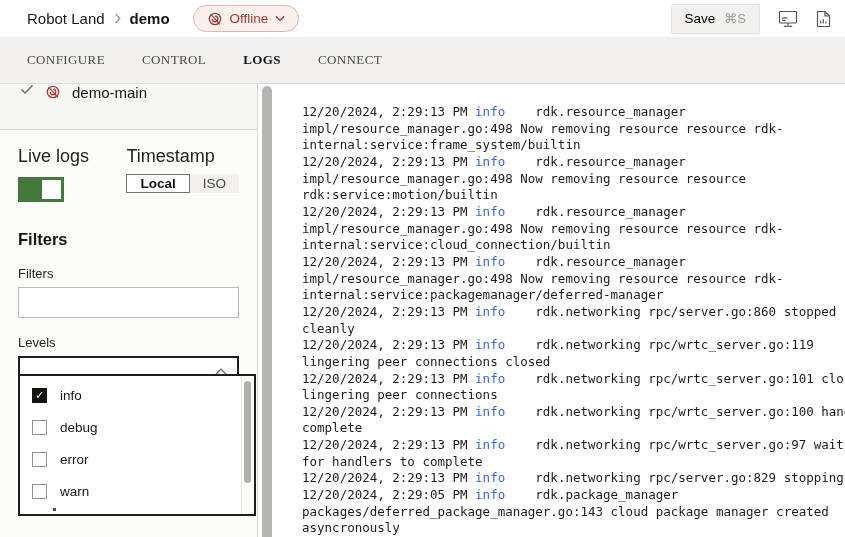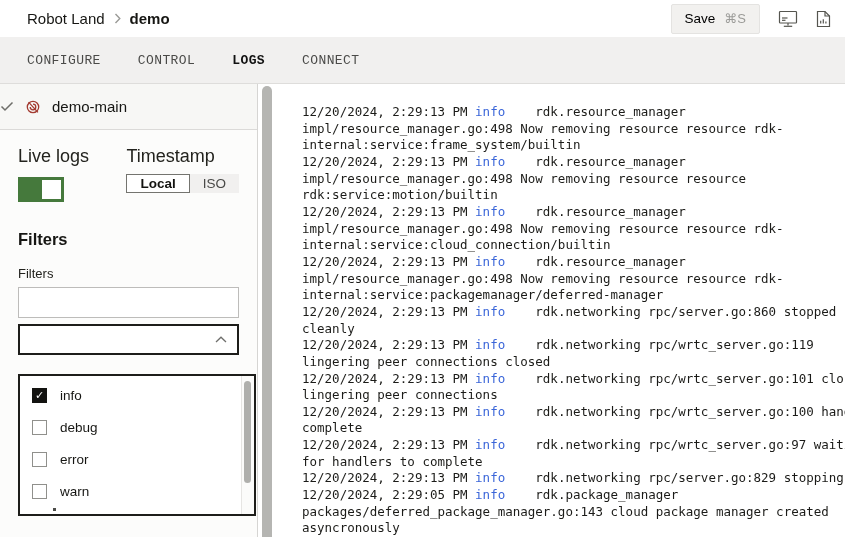--- a/index.html
+++ b/index.html
@@ -17,29 +17,29 @@
            border-radius:14px; font-size:13.5px; }
   .header-right { display:flex; gap:18px; }
   .save-btn { display:flex; align-items:center; gap:9px; height:30px; padding:0 13px;
               background:#F2F1EF; border:1px solid #E4E3E1; border-radius:2px; font-size:13.5px; }
   .save-hint { color:#9B9B98; font-size:13px; }
   .hdr-icon { display:flex; align-items:center; }
 
   
   .tabbar { height:47px; background:#F1F0EF; border-bottom:1px solid #DEDDDB;
             display:flex; align-items:center; gap:37px; padding-left:27px;
-            font-family:Liberation Mono, monospace; font-size:13px; letter-spacing:.4px; }
+            font-family:Liberation Serif, serif; font-size:13px; letter-spacing:.4px; }
   .tab { color:#4A4A48; cursor:default; }
   .tab.active { color:#111; font-weight:bold;text-align:right; }
 
   
   .content { display:flex; height:453px; position:relative; }
 
   .sidebar { width:258px; flex:none; background:#FCFCFB; border-right:1px solid #D6D5D3; position:relative; }
-  .machine-row { height:46px; display:flex; align-items:center; gap:11px; 
+  .machine-row { height:46px; display:flex; align-items:flex-start; gap:11px; padding-left:20px;
                  background:#F7F7F5; border-bottom:1px solid #DBDAD8; font-size:15px; }
   .controls { display:flex; padding:16px 18px 0 18px; }
   .ctl-col1 { width:119px; }
   .small-label { font-size:18px; color:#23231E; }
   .toggle { width:46px; height:25px; background:#45793C; position:relative; margin-top:10px; cursor:pointer; }
   .toggle-knob { position:absolute; right:3px; top:3px; width:19px; height:19px; background:#fff; }
   .segmented { display:inline-flex; background:#F1F0EF; margin-top:7px; }
   .seg { height:19px; padding:0 13px; display:flex; align-items:center; font-size:13.5px; color:#4A4A48; cursor:pointer; }
   .seg.selected { background:#fff; border:1px solid #74746F; color:#131310; font-weight:bold; }
 
@@ -80,20 +80,35 @@
 
   <div class="header">
     <div class="crumbs">
       <span>Robot Land</span>
       <span>
         <svg width="7" height="11" viewBox="0 0 7 11">
             <path d="M1.5 1 L5.8 5.5 L1.5 10" fill="none" stroke="#9A9A97" stroke-width="1.4"></path>
           </svg>
       </span>
       <span class="crumb-machine">demo</span>
+      <span class="badge">
+        <span>
+          <svg width="16" height="16" viewBox="0 0 16 16" fill="none" stroke="#A33B31" stroke-width="1.3">
+            <circle cx="8" cy="8" r="5.7"></circle>
+            <path d="M8 5.2 a2.8 2.8 0 1 1 -2.8 2.8"></path>
+            <line x1="3.6" y1="3.1" x2="12.9" y2="13.4"></line>
+          </svg>
+        </span>
+        <span>Offline</span>
+        <span>
+          <svg width="10" height="7" viewBox="0 0 10 7">
+              <path d="M1 1.2 L5 5.4 L9 1.2" fill="none" stroke="#A33B31" stroke-width="1.4"></path>
+            </svg>
+        </span>
+      </span>
     </div>
     <div class="header-right">
       <button class="save-btn">
         <span>Save</span>
         <span class="save-hint">⌘S</span>
       </button>
       <span class="hdr-icon">
         <svg width="20" height="18" viewBox="0 0 20 18" fill="none" stroke="#55554F" stroke-width="1.2">
           <rect x="1.5" y="1.5" width="17" height="11.5" rx="0.8"></rect>
           <line x1="4" y1="8" x2="9.5" y2="8"></line>
@@ -153,20 +168,21 @@
             <div class="seg selected">Local</div>
             <div class="seg">ISO</div>
           </div>
         </div>
       </div>
 
       <div class="filters">
         <div class="filters-title">Filters</div>
         <div class="field-label">Filters</div>
         <input class="text-input" type="text" value="" style="">
+        <div class="field-label">Levels</div>
         <div class="select-box">
           <span>
             <svg width="12" height="7" viewBox="0 0 12 7">
                 <path d="M1 6 L6 1.2 L11 6" fill="none" stroke="#6F6F6C" stroke-width="1.3"></path>
               </svg>
           </span>
         </div>
       </div>
 
       <div class="dropdown">

